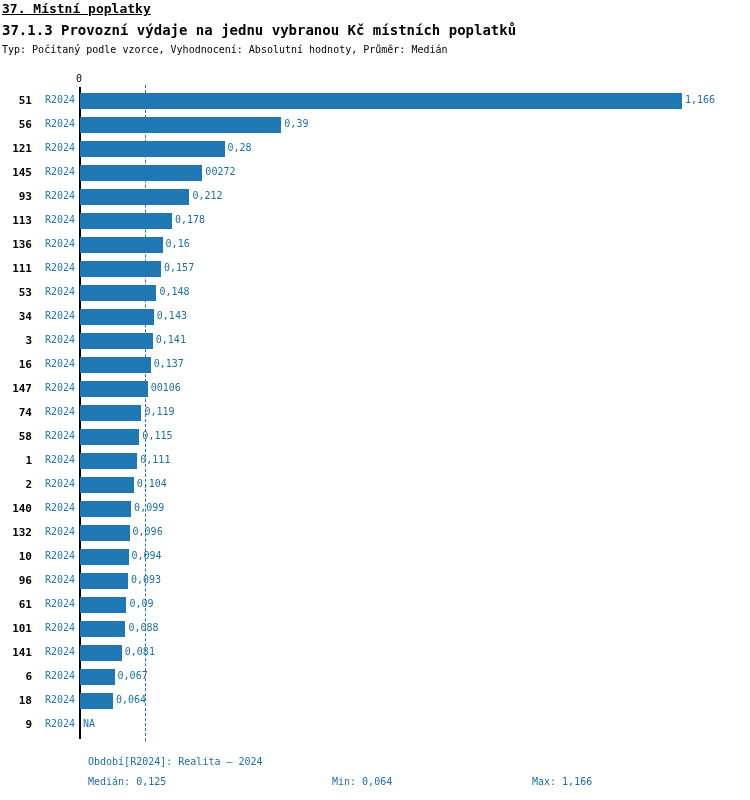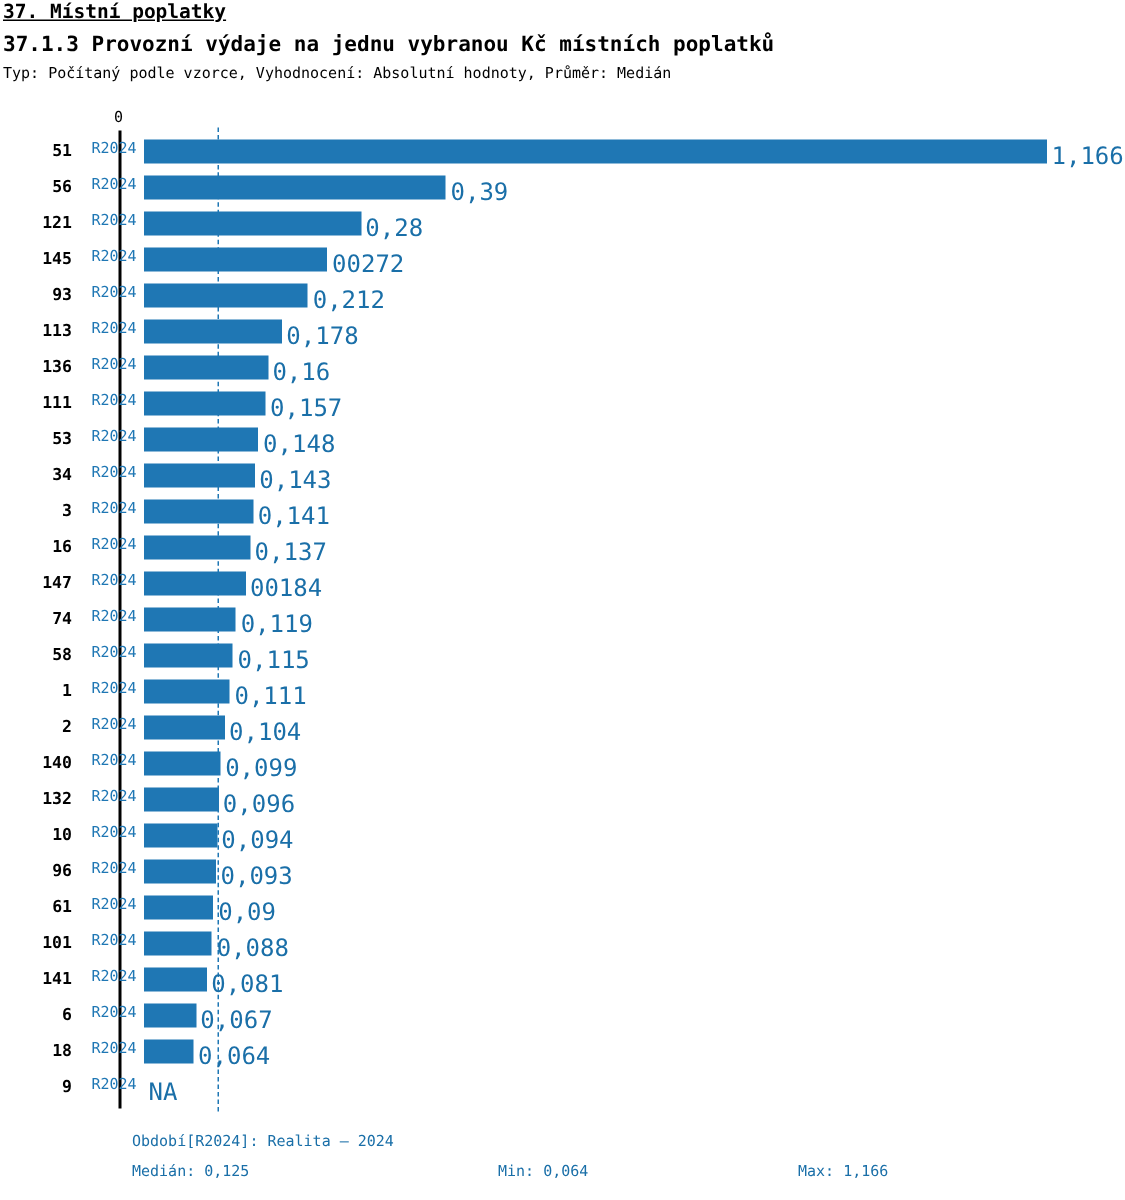--- a/index.html
+++ b/index.html
@@ -66,21 +66,21 @@
   }
 
   #median-line {
     position: absolute;
     width: 0;
     border-left: 1px dashed #1f77b4;
   }
 
   .row {
     position: absolute;
-    left: 16px;
+    left: 0;
     width: 626px;
     height: 24px;
   }
   .row-id {
     position: absolute;
     left: 0;
     width: 32px;
     text-align: right;
     top: 5px;
     font-size: 11px;
@@ -98,21 +98,21 @@
   }
   .row-bar {
     position: absolute;
     top: 4px;
     height: 16px;
     background: #1f77b4;
   }
   .row-value {
     position: absolute;
     top: 5px;
-    font-size: 16px;
+    font-size: 10px;
     color: #1a6fa8;
     white-space: nowrap;
   }
   .row-value.na {
     color: #1a6fa8;
   }
 
   
   .footer-text {
     position: absolute;
@@ -206,21 +206,21 @@
       <div class="row" style="top: 353px;">
         <div class="row-id">16</div>
         <div class="row-period">R2024</div>
         <div class="row-bar" style="left: 80px; width: 70.7324px;"></div>
         <div class="row-value" style="left: 153.732px;">0,137</div>
       </div>
       <div class="row" style="top: 377px;">
         <div class="row-id">147</div>
         <div class="row-period">R2024</div>
         <div class="row-bar" style="left: 80px; width: 67.6346px;"></div>
-        <div class="row-value" style="left: 150.635px;">00184</div>
+        <div class="row-value" style="left: 150.635px;">00106</div>
       </div>
       <div class="row" style="top: 401px;">
         <div class="row-id">74</div>
         <div class="row-period">R2024</div>
         <div class="row-bar" style="left: 80px; width: 61.4391px;"></div>
         <div class="row-value" style="left: 144.439px;">0,119</div>
       </div>
       <div class="row" style="top: 425px;">
         <div class="row-id">58</div>
         <div class="row-period">R2024</div>

